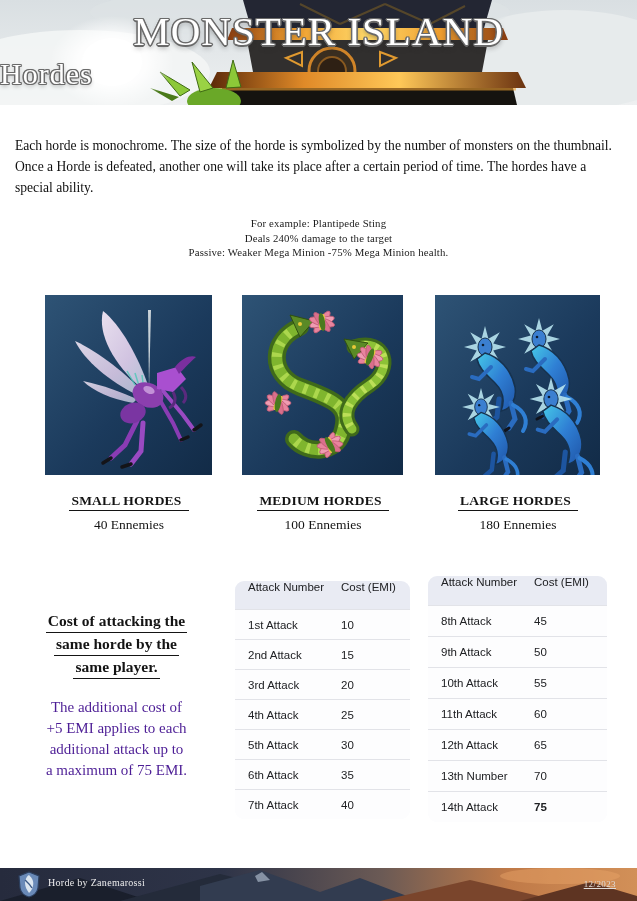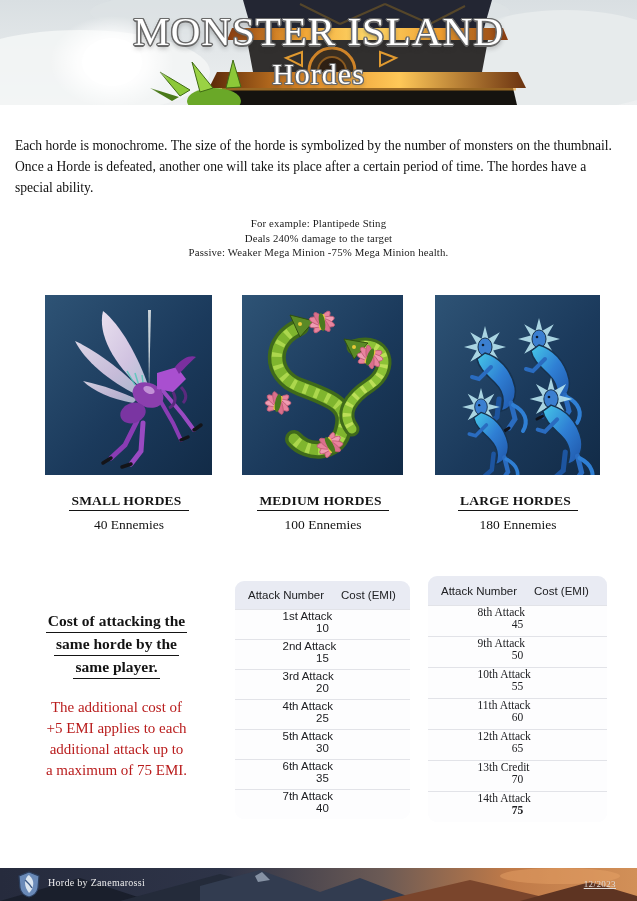--- a/index.html
+++ b/index.html
@@ -7,21 +7,21 @@
   .page { position:relative; width:637px; height:901px; background:#ffffff; overflow:hidden;
           font-family:"Liberation Serif","DejaVu Serif",serif; color:#141414; }
 
   
   .banner { position:absolute; left:0; top:0; width:637px; height:105px; overflow:hidden; }
   .banner svg { position:absolute; left:0; top:0; }
   .banner-title1 { position:absolute; left:0; right:0; top:7px; text-align:center;
     font-size:41px; letter-spacing:1px; font-weight:500; color:#ffffff;
     text-shadow:-1.5px 0 #6a6a6a,1.5px 0 #6a6a6a,0 -1.5px #6a6a6a,0 1.5px #6a6a6a,
                 -1px -1px #6a6a6a,1px 1px #6a6a6a,-1px 1px #6a6a6a,1px -1px #6a6a6a,0 3px 5px rgba(40,40,40,.45); }
-  .banner-title2 { position:absolute; left:0; right:0; top:57px; text-align:center;
+  .banner-title2 { position:absolute; left:0; right:0; top:57px; 
     font-size:30px; letter-spacing:1px; color:#ffffff;
     text-shadow:-1.3px 0 #6a6a6a,1.3px 0 #6a6a6a,0 -1.3px #6a6a6a,0 1.3px #6a6a6a,
                 -1px -1px #6a6a6a,1px 1px #6a6a6a,-1px 1px #6a6a6a,1px -1px #6a6a6a,0 2px 4px rgba(40,40,40,.45); }
 
   
   .intro { position:absolute; left:15px; top:135px; width:606px;
            font-size:13.6px; line-height:21px; color:#101010; }
   .example { position:absolute; left:0; top:216px; width:637px; text-align:center;
              font-size:10.8px; line-height:14.5px; color:#1c1c1c; letter-spacing:.15px; }
 
@@ -35,33 +35,33 @@
   .horde-label { position:absolute; top:493px; width:190px; text-align:center; }
   .hl-1 { left:34px; } .hl-2 { left:228px; } .hl-3 { left:423px; }
   .horde-label .name { font-size:13.5px; font-weight:bold; letter-spacing:.2px; }
   .horde-label .name span { display:inline-block; border-bottom:1.6px solid #141414; padding:0 7px 1px 2px; }
   .horde-label .count { font-size:13.5px; margin-top:6px; }
 
   
   .cost-block { position:absolute; left:10px; top:610px; width:213px; text-align:center; }
   .cost-heading { font-size:15.5px; font-weight:bold; line-height:21px; }
   .cost-heading span { display:inline-block; border-bottom:1.7px solid #151515; padding:0 2px 1px; }
-  .cost-body { margin-top:18px; font-size:15px; line-height:21px; color:#b91c1c; }
+  .cost-body { margin-top:18px; font-size:15px; line-height:21px; color:#4c1d95; }
 
   
   .ctable { position:absolute; background:#fbfcfe; border-radius:9px; overflow:hidden;
             font-family:"Liberation Sans","DejaVu Sans",sans-serif; font-size:11.5px; color:#202124; }
   .t1 { left:235px; top:581px; width:175px; }
   .t2 { left:428px; top:576px; width:179px; }
-  .thead { display:flex; align-items:center; background:#e9ebf3; height:28px; }
+  .thead { display:flex; align-items:flex-start; background:#e9ebf3; height:28px; }
   .t2 .thead { height:29px; }
   .col1 { width:106px; padding-left:13px; }
   .col2 { flex:1; }
-  .trow { display:flex; align-items:center; height:30px; border-top:1px solid #e2e3e8; background:#fdfdfe;flex-direction:column; }
-  .t2 .trow { height:31px;font-family:Liberation Serif, serif; }
+  .trow { display:flex; align-items:center; height:30px; border-top:1px solid #e2e3e8; background:#fdfdfe; }
+  .t2 .trow { height:31px; }
   .t2 .trow:last-child .col2 { font-weight:700; }
 
   
   .footer { position:absolute; left:0; top:868px; width:637px; height:33px; overflow:hidden; }
   .footer svg.fart { position:absolute; left:0; top:0; }
   .crest { position:absolute; left:17px; top:3px; }
   .credit { position:absolute; left:48px; top:9px; font-size:10px; color:#ececec; letter-spacing:.3px; }
   .fdate { position:absolute; right:21px; top:11px; font-size:9px; color:#e0dcd8; letter-spacing:.4px;text-decoration:underline; }
 </style>
 </head>
@@ -319,21 +319,21 @@
         </div>
         <div class="trow">
           <div class="col1">11th Attack</div>
           <div class="col2">60</div>
         </div>
         <div class="trow">
           <div class="col1">12th Attack</div>
           <div class="col2">65</div>
         </div>
         <div class="trow">
-          <div class="col1">13th Credit</div>
+          <div class="col1">13th Number</div>
           <div class="col2">70</div>
         </div>
         <div class="trow">
           <div class="col1">14th Attack</div>
           <div class="col2">75</div>
         </div>
       </div>
   </div>
 
   <div class="footer">

